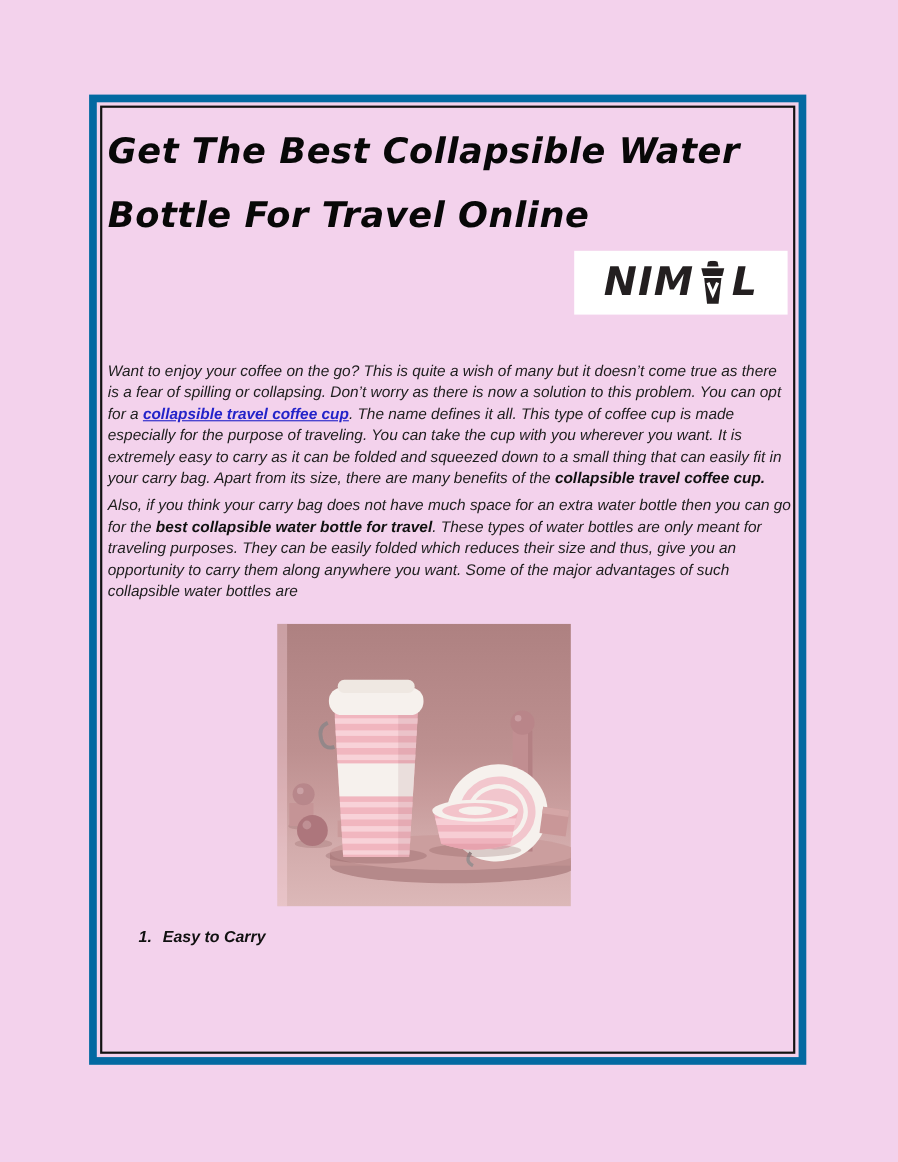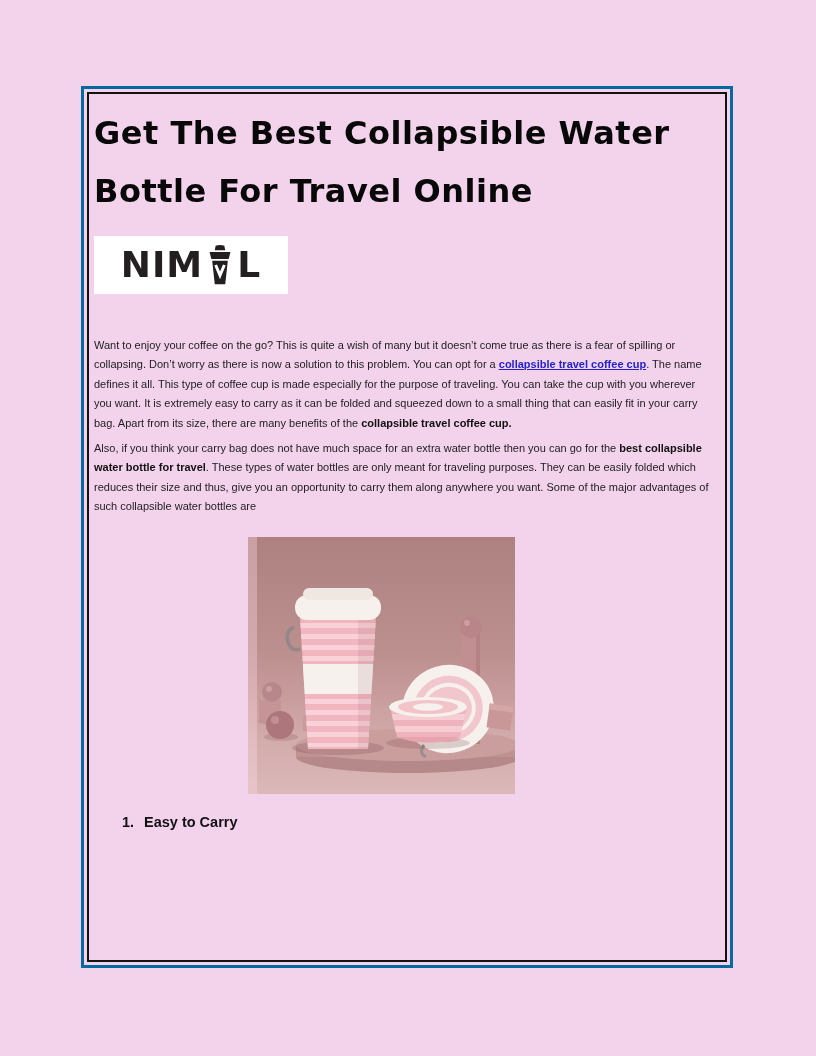--- a/index.html
+++ b/index.html
@@ -9,60 +9,61 @@
     position: relative;
     overflow: hidden;
     font-family: "Liberation Sans", sans-serif;
     color: #1d1d1d;
   }
   .sheet {
     position: absolute;
     left: 81px; top: 86px;
     width: 652px; height: 882px;
     box-sizing: border-box;
-    border: 3px solid #0369a1;
+    border: 7px solid #0369a1;
     padding: 3px;
+    font-style: italic;
   }
   .sheet-inner {
     box-sizing: border-box;
     width: 100%; height: 100%;
     border: 2px solid #121212;
     padding: 8px 5px 0 5px;
     overflow: hidden;
   }
   .doc-title {
     margin: 2px 0 0 0;
     font-family: "DejaVu Sans", sans-serif;
     font-weight: 700;
     font-size: 32px;
     line-height: 58px;
     color: #080808;
     letter-spacing: 0.5px;
   }
   .doc-title .title-line { display: block; white-space: nowrap; }
-  .logo-row { text-align: left; margin-top: 16px; height: 58px; }
+  .logo-row { text-align: right; margin-top: 4px; height: 58px; }
   .logo-box {
     display: inline-flex;
     align-items: center;
     justify-content: center;
     width: 194px; height: 58px;
     background: #ffffff;
     vertical-align: top;
   }
   .logo-text {
     font-family: "DejaVu Sans", sans-serif;
     font-weight: 700;
     font-size: 36px;
     letter-spacing: 1px;
     color: #231f20;
     line-height: 1;
   }
   .logo-cup { width: 30px; height: 40px; margin: 0 2px; display: inline-block; }
   .body-text {
-    font-size: 11px;
+    font-size: 14px;
     line-height: 19.4px;
     margin: 0;
     width: 622px;
   }
   .p1 { margin-top: 42px; }
   .p2 { margin-top: 6px; }
   .p3 { margin-top: 0; }
   .body-text b { color: #111111; }
   a.doc-link {
     color: #2323c9;

